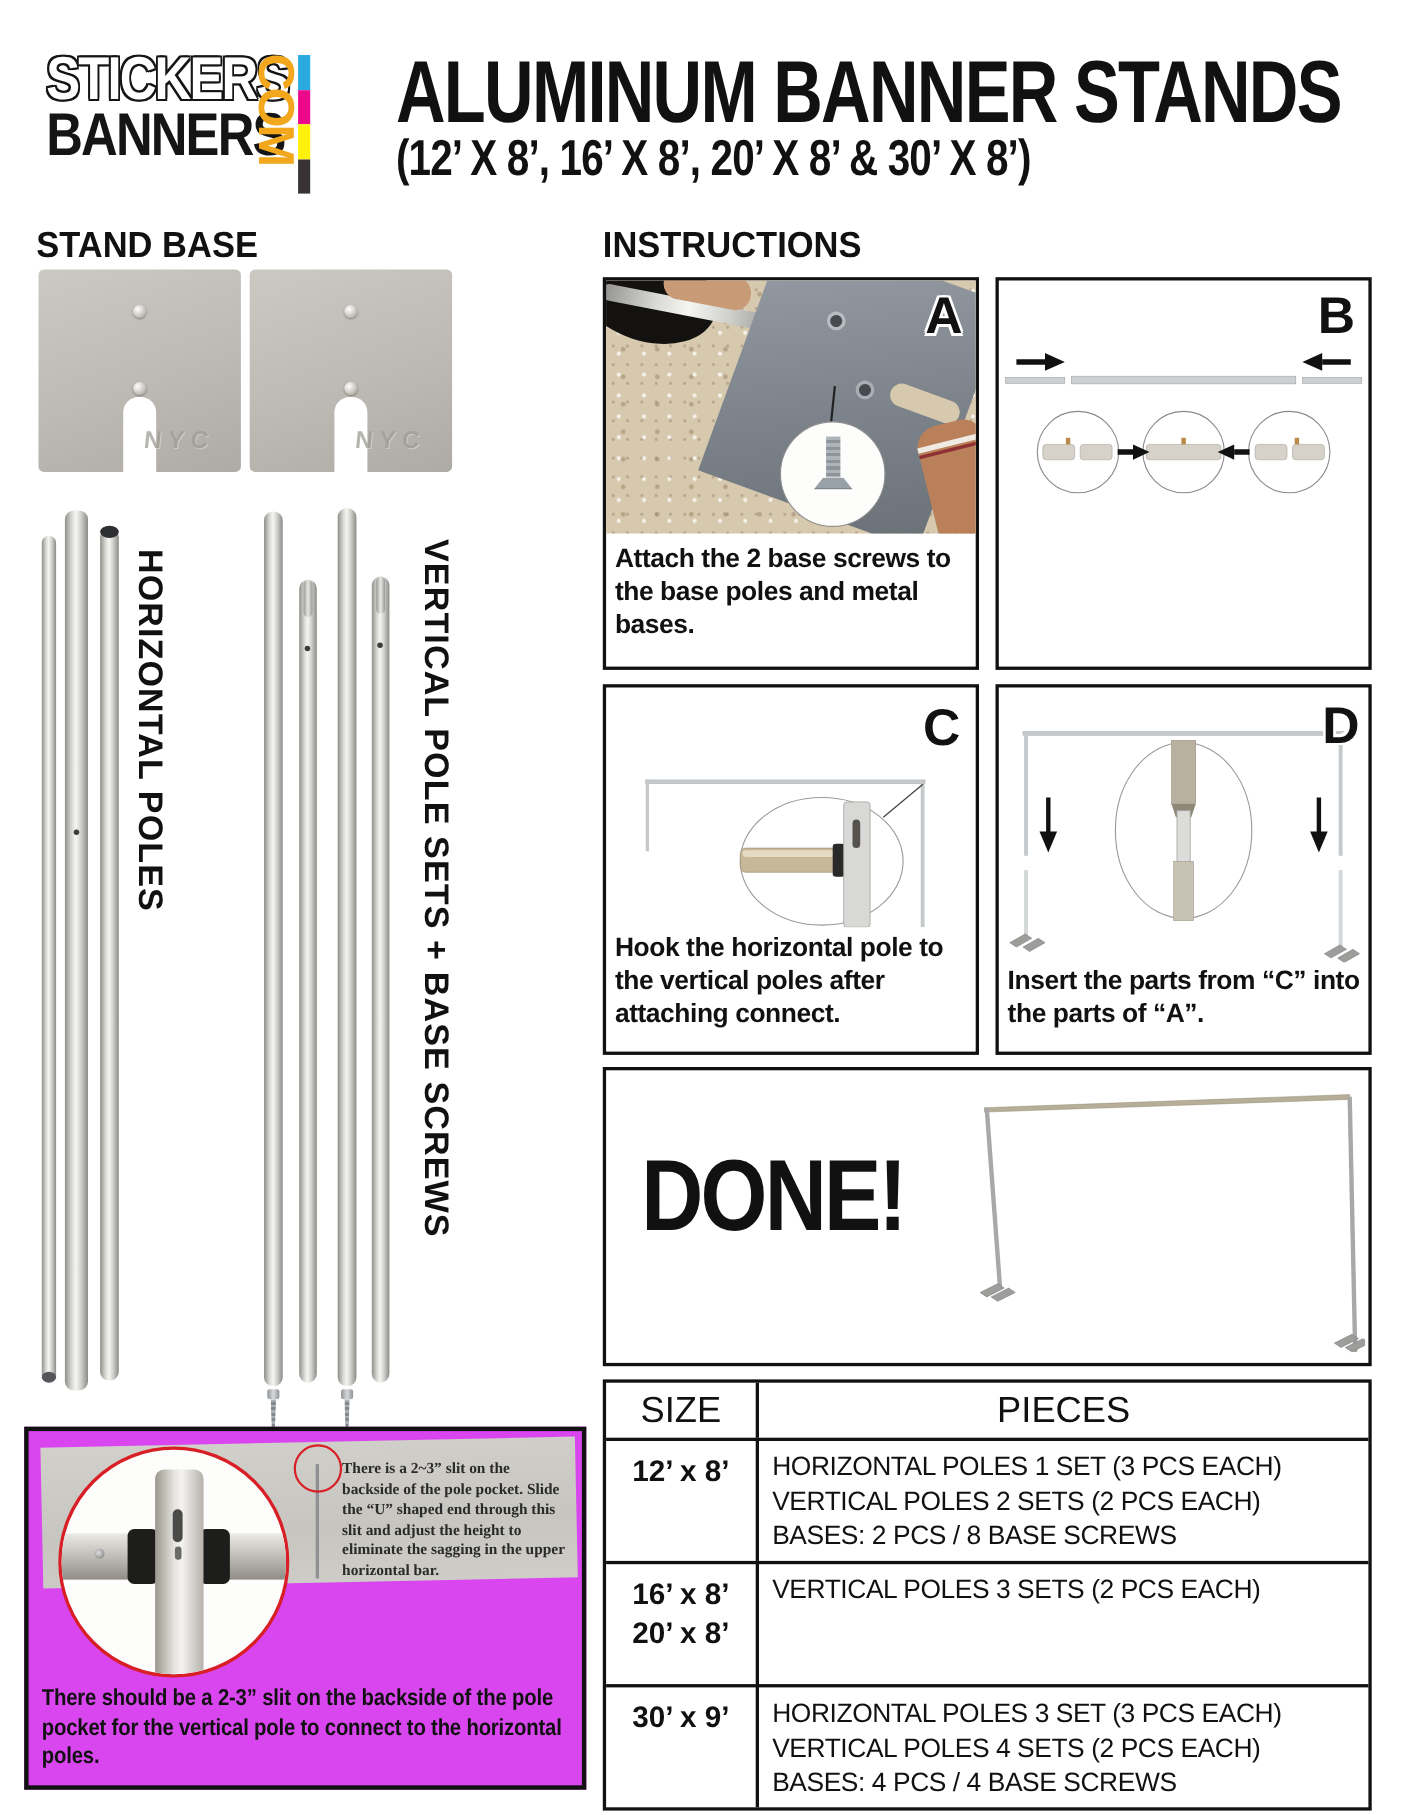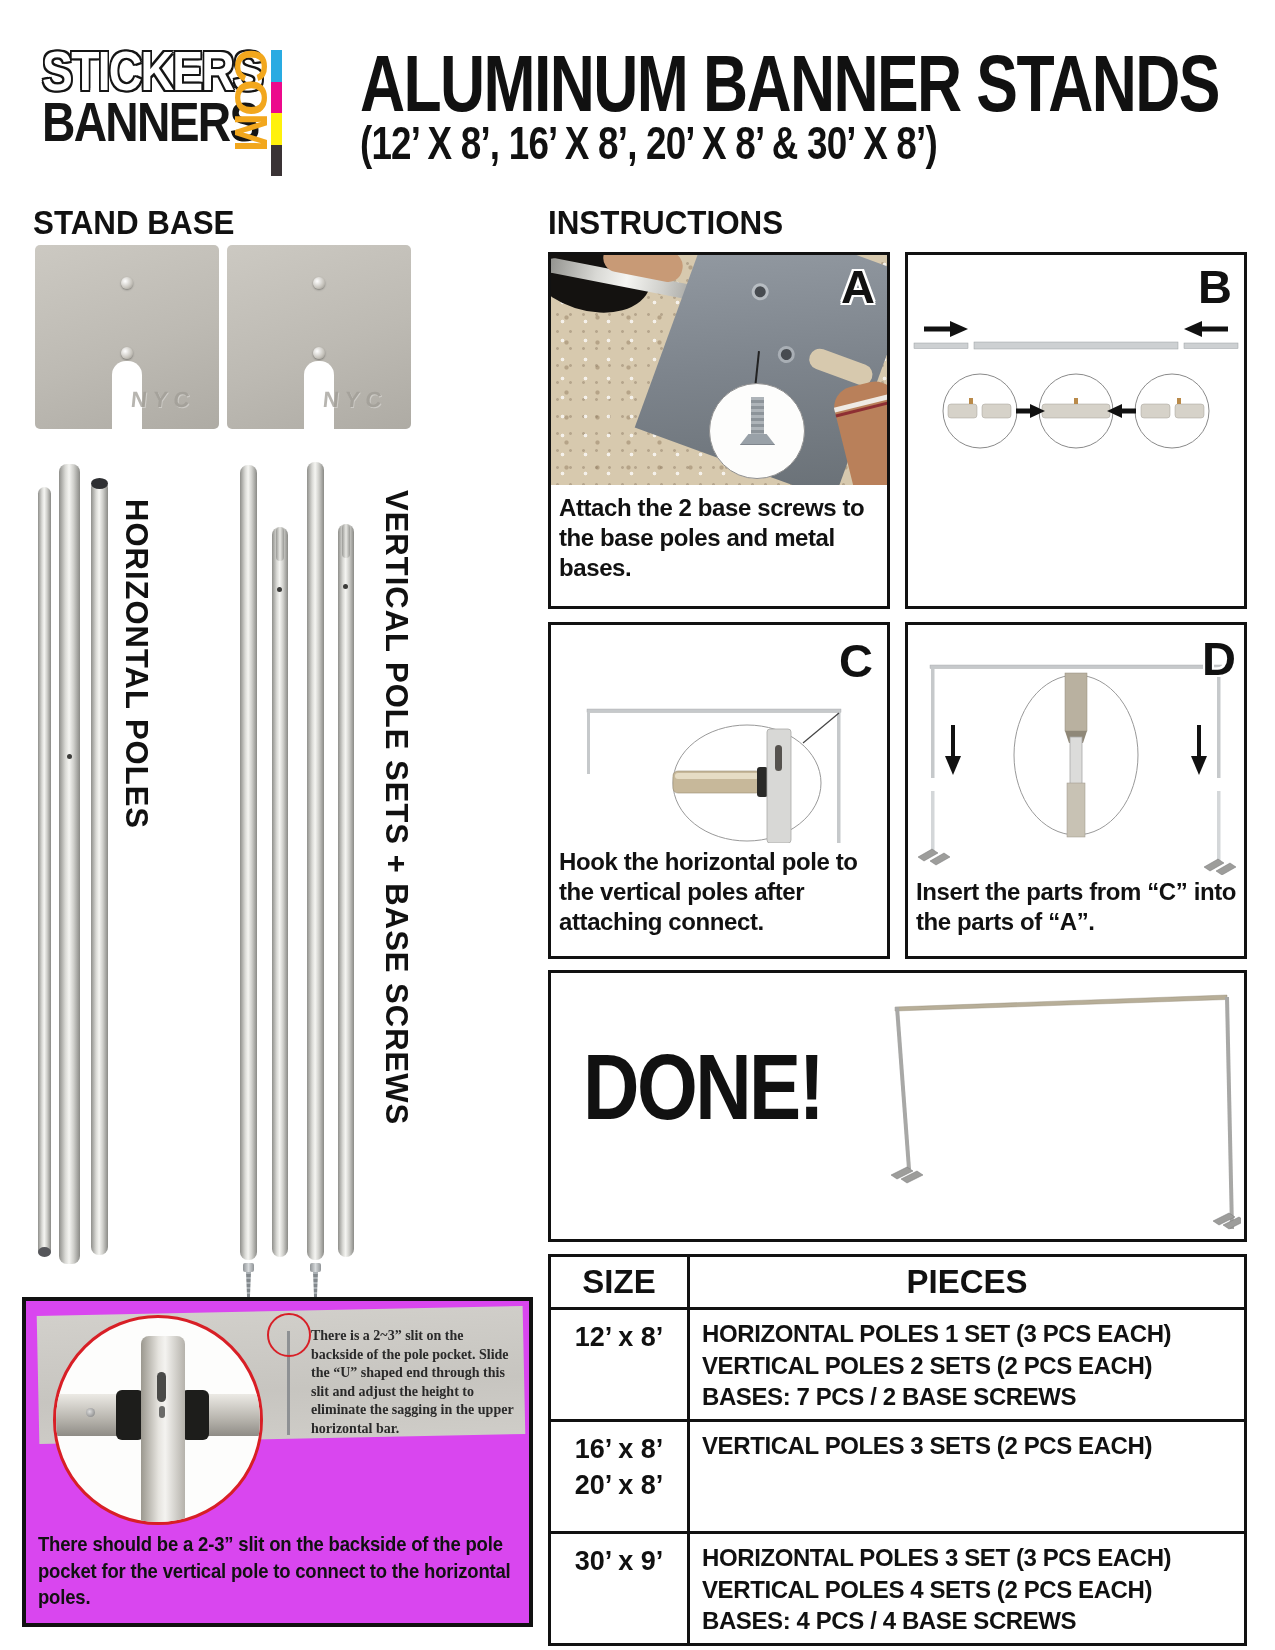--- a/index.html
+++ b/index.html
@@ -74,24 +74,24 @@
 
   
   .done-label { font-weight:bold; font-size:92px; letter-spacing:-3px;
                 transform:scaleX(.85); transform-origin:left top; }
   .ptable { position:absolute; left:548px; top:1242px; width:699px; height:392px;
             border:3px solid #111; display:grid; grid-template-columns:139px 1fr;
             grid-template-rows:50px 1fr 1fr 1fr; background:#fff; }
   .cell { }
   .csize { border-right:3px solid #111; text-align:center; }
   .trow { border-top:3px solid #111; }
-  .thead { display:flex; align-items:center; justify-content:center; font-weight:bold; font-size:33px;
+  .thead { display:flex; align-items:center; justify-content:center; font-weight:normal; font-size:33px;
            letter-spacing:0; }
   .size-txt { font-weight:bold; font-size:27px; padding-top:9px; line-height:1.35; }
-  .pieces-txt { font-weight:bold; font-size:24px; line-height:1.32; letter-spacing:-.4px;
+  .pieces-txt { font-weight:normal; font-size:24px; line-height:1.32; letter-spacing:-.4px;
                 padding:8px 20px 4px 12px; }
 
   
   .note-box { position:absolute; left:22px; top:1285px; width:511px; height:330px;
               border:4px solid #111; background:#d946ef; }
   .note-photo { position:absolute; left:12px; top:10px; width:486px; height:128px;
                 background:linear-gradient(178deg,#d2d0cb,#c7c5c0 60%,#cfcdc8);
                 transform:rotate(-1.2deg); }
   .ghost { position:absolute; font-weight:bold; color:rgba(205,140,60,.18); transform:scaleX(-1) skewX(8deg); }
   .mag-circle { position:absolute; left:27px; top:14px; width:210px; height:210px; border-radius:50%;
@@ -283,21 +283,21 @@
   <div class="ptable">
     <div class="cell csize thead">SIZE</div>
     <div class="cell thead">PIECES</div>
 
     <div class="cell csize trow size-txt">
       <div>12’ x 8’</div>
     </div>
     <div class="cell trow pieces-txt">
       <div>HORIZONTAL POLES 1 SET (3 PCS EACH)</div>
       <div>VERTICAL POLES 2 SETS (2 PCS EACH)</div>
-      <div>BASES: 7 PCS / 2 BASE SCREWS</div>
+      <div>BASES: 2 PCS / 8 BASE SCREWS</div>
     </div>
 
     <div class="cell csize trow size-txt">
       <div>16’ x 8’</div>
       <div>20’ x 8’</div>
     </div>
     <div class="cell trow pieces-txt">
       <div>VERTICAL POLES 3 SETS (2 PCS EACH)</div>
     </div>
 

